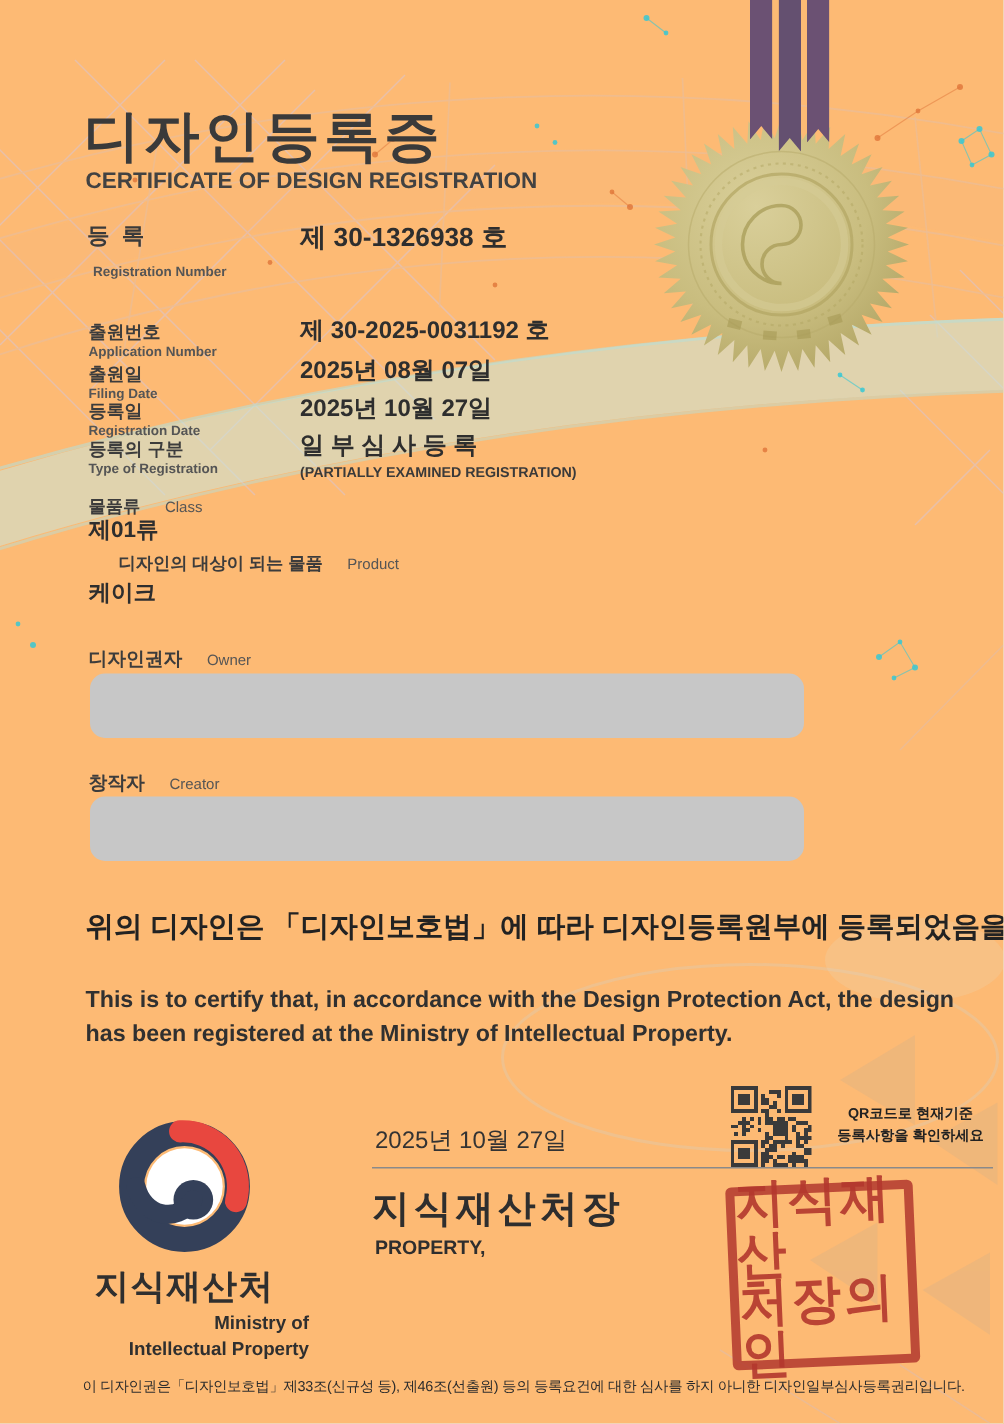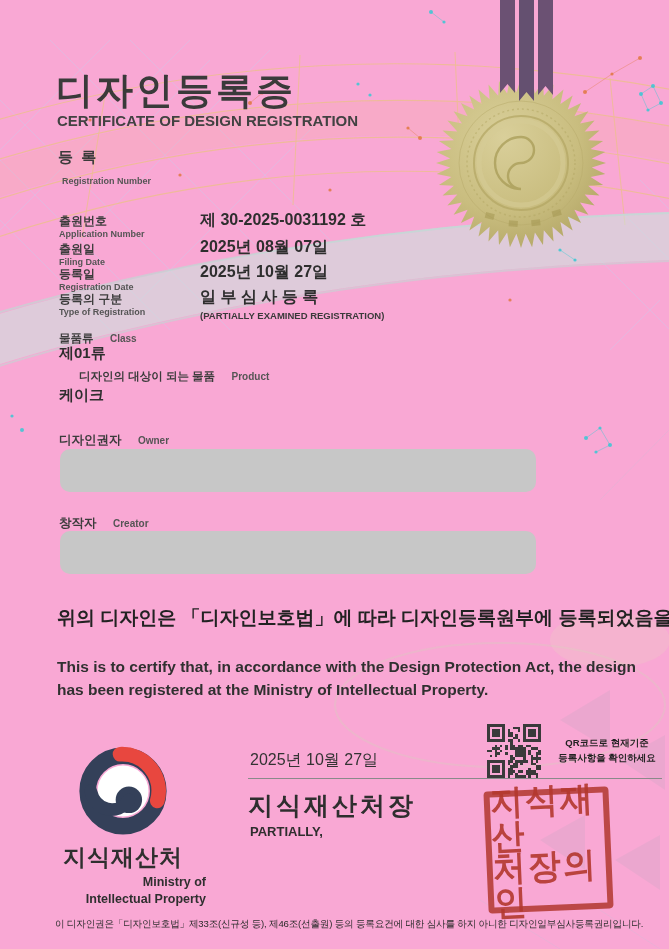--- a/index.html
+++ b/index.html
@@ -1,37 +1,37 @@
 <!DOCTYPE html>
 <html><head>
 <meta charset="utf-8">
 <style>
   html,body{margin:0;padding:0;background:#e9e9e9;}
-  .page{position:relative;width:669px;height:949px;background:#f9a8d4;overflow:hidden;
+  .page{position:relative;width:669px;height:949px;background:#fdba74;overflow:hidden;
         font-family:"Liberation Sans","DejaVu Sans",sans-serif;color:#333;}
   
   .bg{position:absolute;inset:0;z-index:0;}
   
   .ribbon{position:absolute;top:0;z-index:3;background:#6b5173;}
   .ribbon.r1{left:500px;width:15px;height:93px;}
   .ribbon.r2{left:519px;width:15px;height:101px;background:#645070;}
   .ribbon.r3{left:538px;width:15px;height:95px;}
   .swallow{clip-path:polygon(0 0,100% 0,100% 100%,50% calc(100% - 9px),0 100%);}
   
   .seal{position:absolute;left:435px;top:77px;width:172px;height:172px;z-index:2;}
   
   .t{position:absolute;white-space:nowrap;}
   .title-ko{left:56px;top:66px;font-size:37px;font-weight:700;letter-spacing:3px;color:#3a3a3a;z-index:4;}
   .title-en{left:57px;top:112px;font-size:15px;font-weight:700;color:#424242;z-index:4;}
   .lab-ko{font-size:12px;font-weight:700;color:#3c3c3c;z-index:4;}
   .lab-en{font-size:9px;font-weight:700;color:#555;z-index:4;}
   .val{font-size:16px;font-weight:700;color:#2e2e2e;z-index:4;}
   .val-sub{font-size:9.5px;font-weight:700;color:#3a3a3a;z-index:4;}
   .big-lab{font-size:15px;font-weight:700;color:#3a3a3a;z-index:4;}
-  .inline-en{font-size:10px;font-weight:700;color:#555;margin-left:12px;margin-top:34px;}
+  .inline-en{font-size:10px;font-weight:400;color:#555;margin-left:12px;margin-top:34px;}
   .redact{position:absolute;left:60px;width:476px;height:43px;background:#c7c7c7;border-radius:10px;z-index:4;}
   .cert-ko{font-size:19px;font-weight:600;color:#222;z-index:4;}
   .cert-en{font-size:15.5px;font-weight:700;color:#303030;z-index:4;}
   .date-line{position:absolute;left:248px;top:778px;width:414px;border-top:1.5px solid #8a8a8a;z-index:4;}
   .minister-ko{left:248px;top:789px;font-size:25px;font-weight:700;letter-spacing:3px;color:#2e2e2e;z-index:4;}
   .minister-en{font-size:13px;font-weight:700;color:#2e2e2e;z-index:4;}
   .agency-ko{left:40px;top:842px;width:166px;text-align:center;font-size:23px;font-weight:600;letter-spacing:1px;color:#2f2f2f;z-index:4;}
   .agency-en{left:40px;width:166px;text-align:right;font-size:12.5px;font-weight:700;color:#2f2f2f;z-index:4;}
   .qr-box{position:absolute;left:487px;top:724px;width:54px;height:54px;z-index:4;}
   .qr-note{position:absolute;left:548px;top:736px;width:118px;font-size:9.5px;font-weight:700;line-height:1.55;color:#222;text-align:center;white-space:nowrap;z-index:4;}
@@ -169,20 +169,21 @@
 
   <div class="ribbon r1 swallow"></div>
   <div class="ribbon r2 swallow"></div>
   <div class="ribbon r3 swallow"></div>
 
   <div class="t title-ko">디자인등록증</div>
   <div class="t title-en">CERTIFICATE OF DESIGN REGISTRATION</div>
 
   <div class="t big-lab" style="left:58px;top:148px;letter-spacing:2px;">등 록</div>
   <div class="t lab-en" style="left:62px;top:176px;">Registration Number</div>
+  <div class="t val" style="left:200px;top:146px;font-size:17.5px;">제 30-1326938 호</div>
 
   <div class="t lab-ko" style="left:59px;top:213px;">출원번호</div>
   <div class="t lab-en" style="left:59px;top:229px;">Application Number</div>
   <div class="t val" style="left:200px;top:210px;">제 30-2025-0031192 호</div>
 
   <div class="t lab-ko" style="left:59px;top:241px;">출원일</div>
   <div class="t lab-en" style="left:59px;top:257px;">Filing Date</div>
   <div class="t val" style="left:200px;top:237px;">2025년 08월 07일</div>
 
   <div class="t lab-ko" style="left:59px;top:266px;">등록일</div>
@@ -228,21 +229,21 @@
     <circle cx="6" cy="9" r="13.5" fill="#344059"></circle>
     <path d="M 6,9 C -6,26 -28,20 -33,0" fill="none" stroke="#344059" stroke-width="13" stroke-linecap="round"></path>
   </svg>
   <div class="t agency-ko">지식재산처</div>
   <div class="t agency-en" style="top:875px;">Ministry of</div>
   <div class="t agency-en" style="top:892px;">Intellectual Property</div>
 
   <div class="t" style="left:250px;top:750px;font-size:16px;color:#333;z-index:4;">2025년 10월 27일</div>
   <div class="date-line"></div>
   <div class="t minister-ko">지식재산처장</div>
-  <div class="t minister-en" style="left:250px;top:824px;z-index:4;">PARTIALLY,</div>
+  <div class="t minister-en" style="left:250px;top:824px;z-index:4;">PROPERTY,</div>
 
   <svg class="qr-box" viewBox="0 0 21 21" xmlns="http://www.w3.org/2000/svg" shape-rendering="crispEdges" fill="#3a3a3a">
     <g id="qr-modules">
         <rect x="10" y="1" width="1" height="1"></rect>
         <rect x="11" y="1" width="1" height="1"></rect>
         <rect x="12" y="1" width="1" height="1"></rect>
         <rect x="8" y="2" width="1" height="1"></rect>
         <rect x="12" y="2" width="1" height="1"></rect>
         <rect x="8" y="3" width="1" height="1"></rect>
         <rect x="9" y="3" width="1" height="1"></rect>

